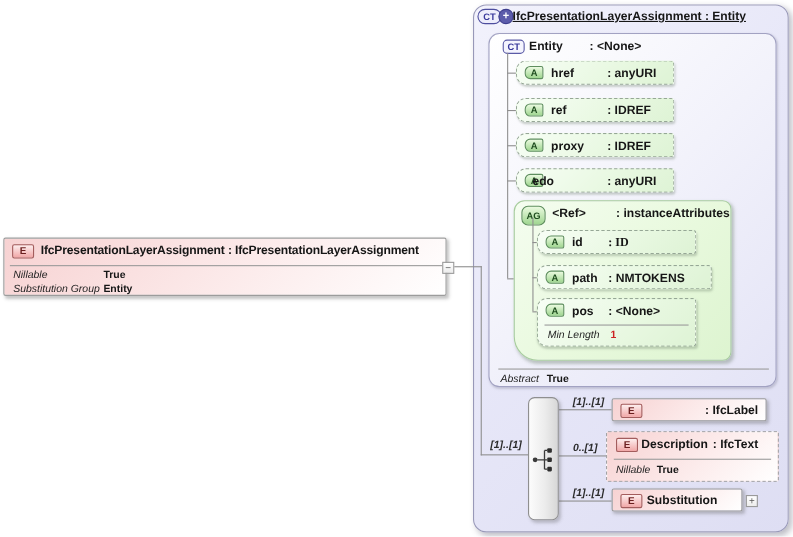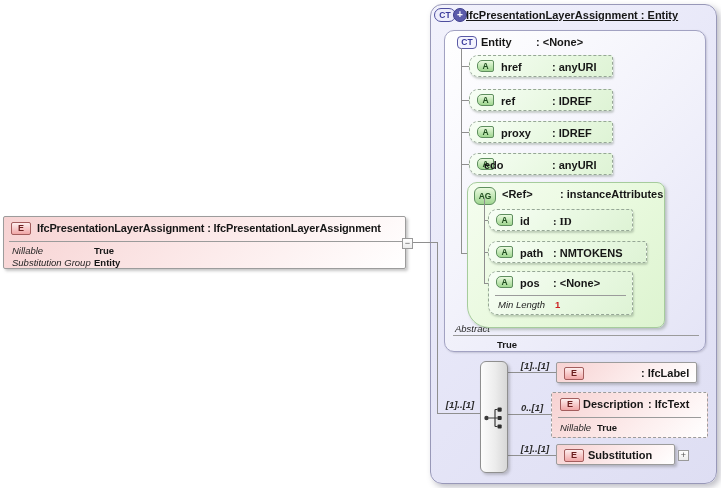--- a/index.html
+++ b/index.html
@@ -66,21 +66,21 @@
     <span class="ct-rect">CT</span>
     <span class="plus-circle">+</span>
   </div>
   <span class="bold abs" style="left:466px;top:9px;text-decoration:underline;">IfcPresentationLayerAssignment : Entity</span>
 
   <div class="base-box" style="left:444px;top:30px;width:262px;height:322px;">
     <span class="badge badge-ct" style="left:12px;top:5px;">CT</span>
     <span class="bold abs" style="left:36px;top:5px;">Entity</span>
     <span class="bold abs" style="left:91px;top:5px;">: &lt;None&gt;</span>
     <div class="sep" style="left:8px;top:304px;width:246px;"></div>
-    <span class="it abs" style="left:10px;top:292px;text-align:center;">Abstract</span>
+    <span class="it abs" style="left:10px;top:308px;text-align:center;">Abstract</span>
     <span class="val abs" style="left:52px;top:308px;">True</span>
   </div>
 
   <div class="line" style="left:461px;top:48px;width:1px;height:205px;"></div>
   <div class="line" style="left:461px;top:66px;width:8px;height:1px;"></div>
   <div class="line" style="left:461px;top:100px;width:8px;height:1px;"></div>
   <div class="line" style="left:461px;top:132px;width:8px;height:1px;"></div>
   <div class="line" style="left:461px;top:164px;width:8px;height:1px;"></div>
   <div class="line" style="left:461px;top:253px;width:6px;height:1px;"></div>
 

